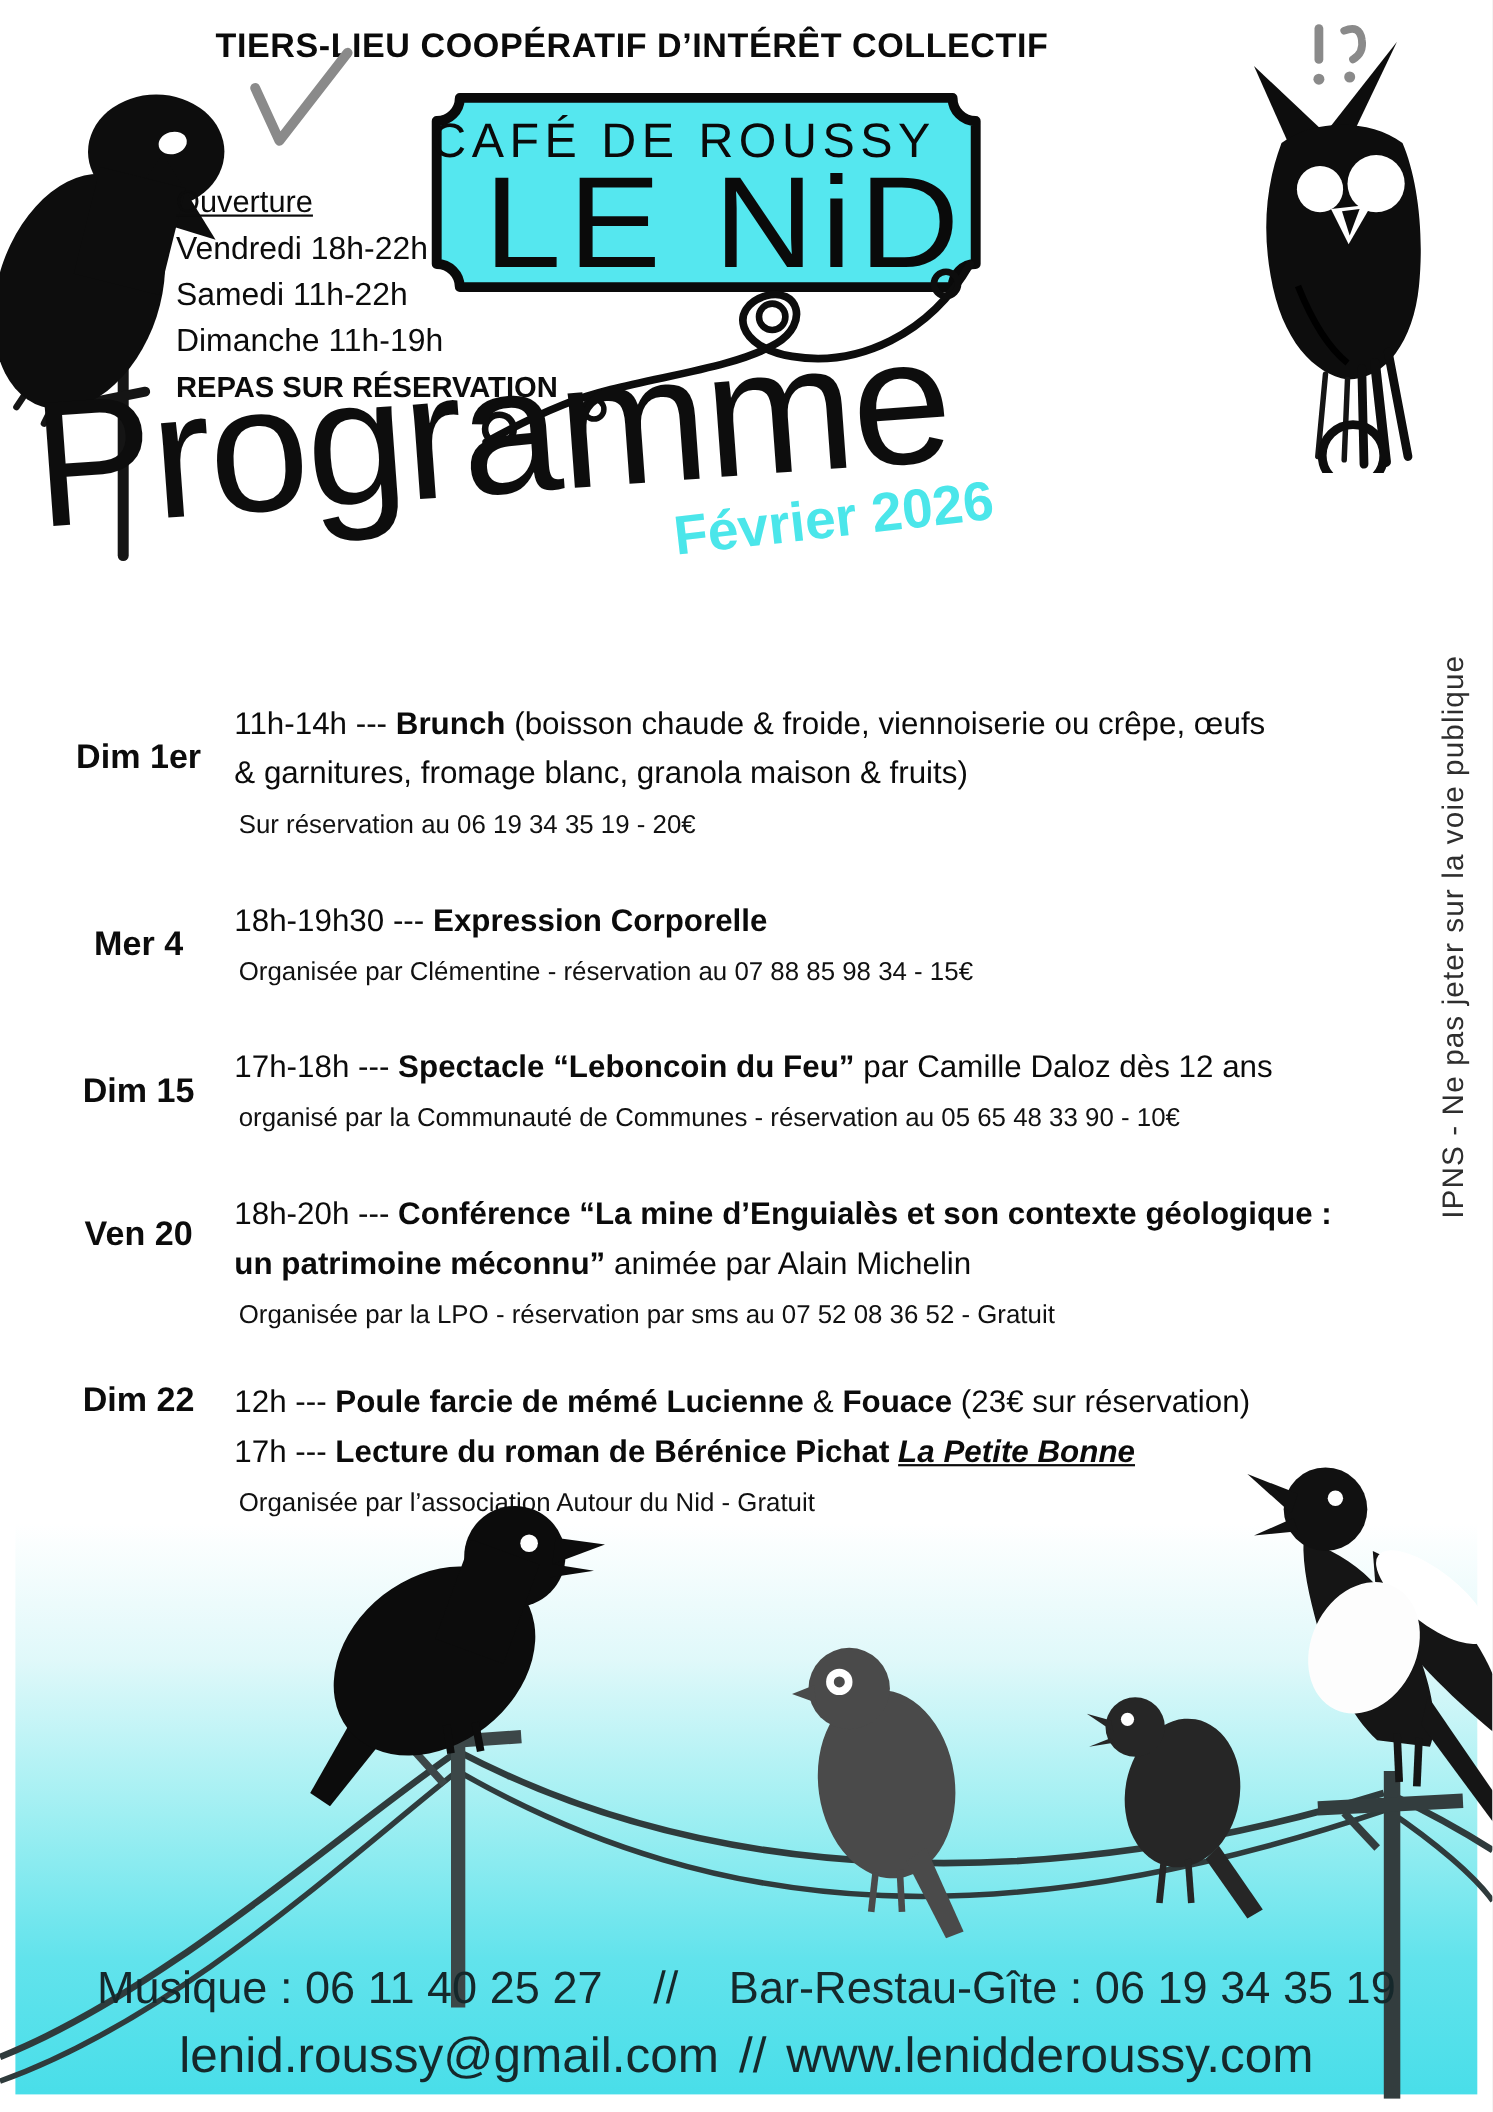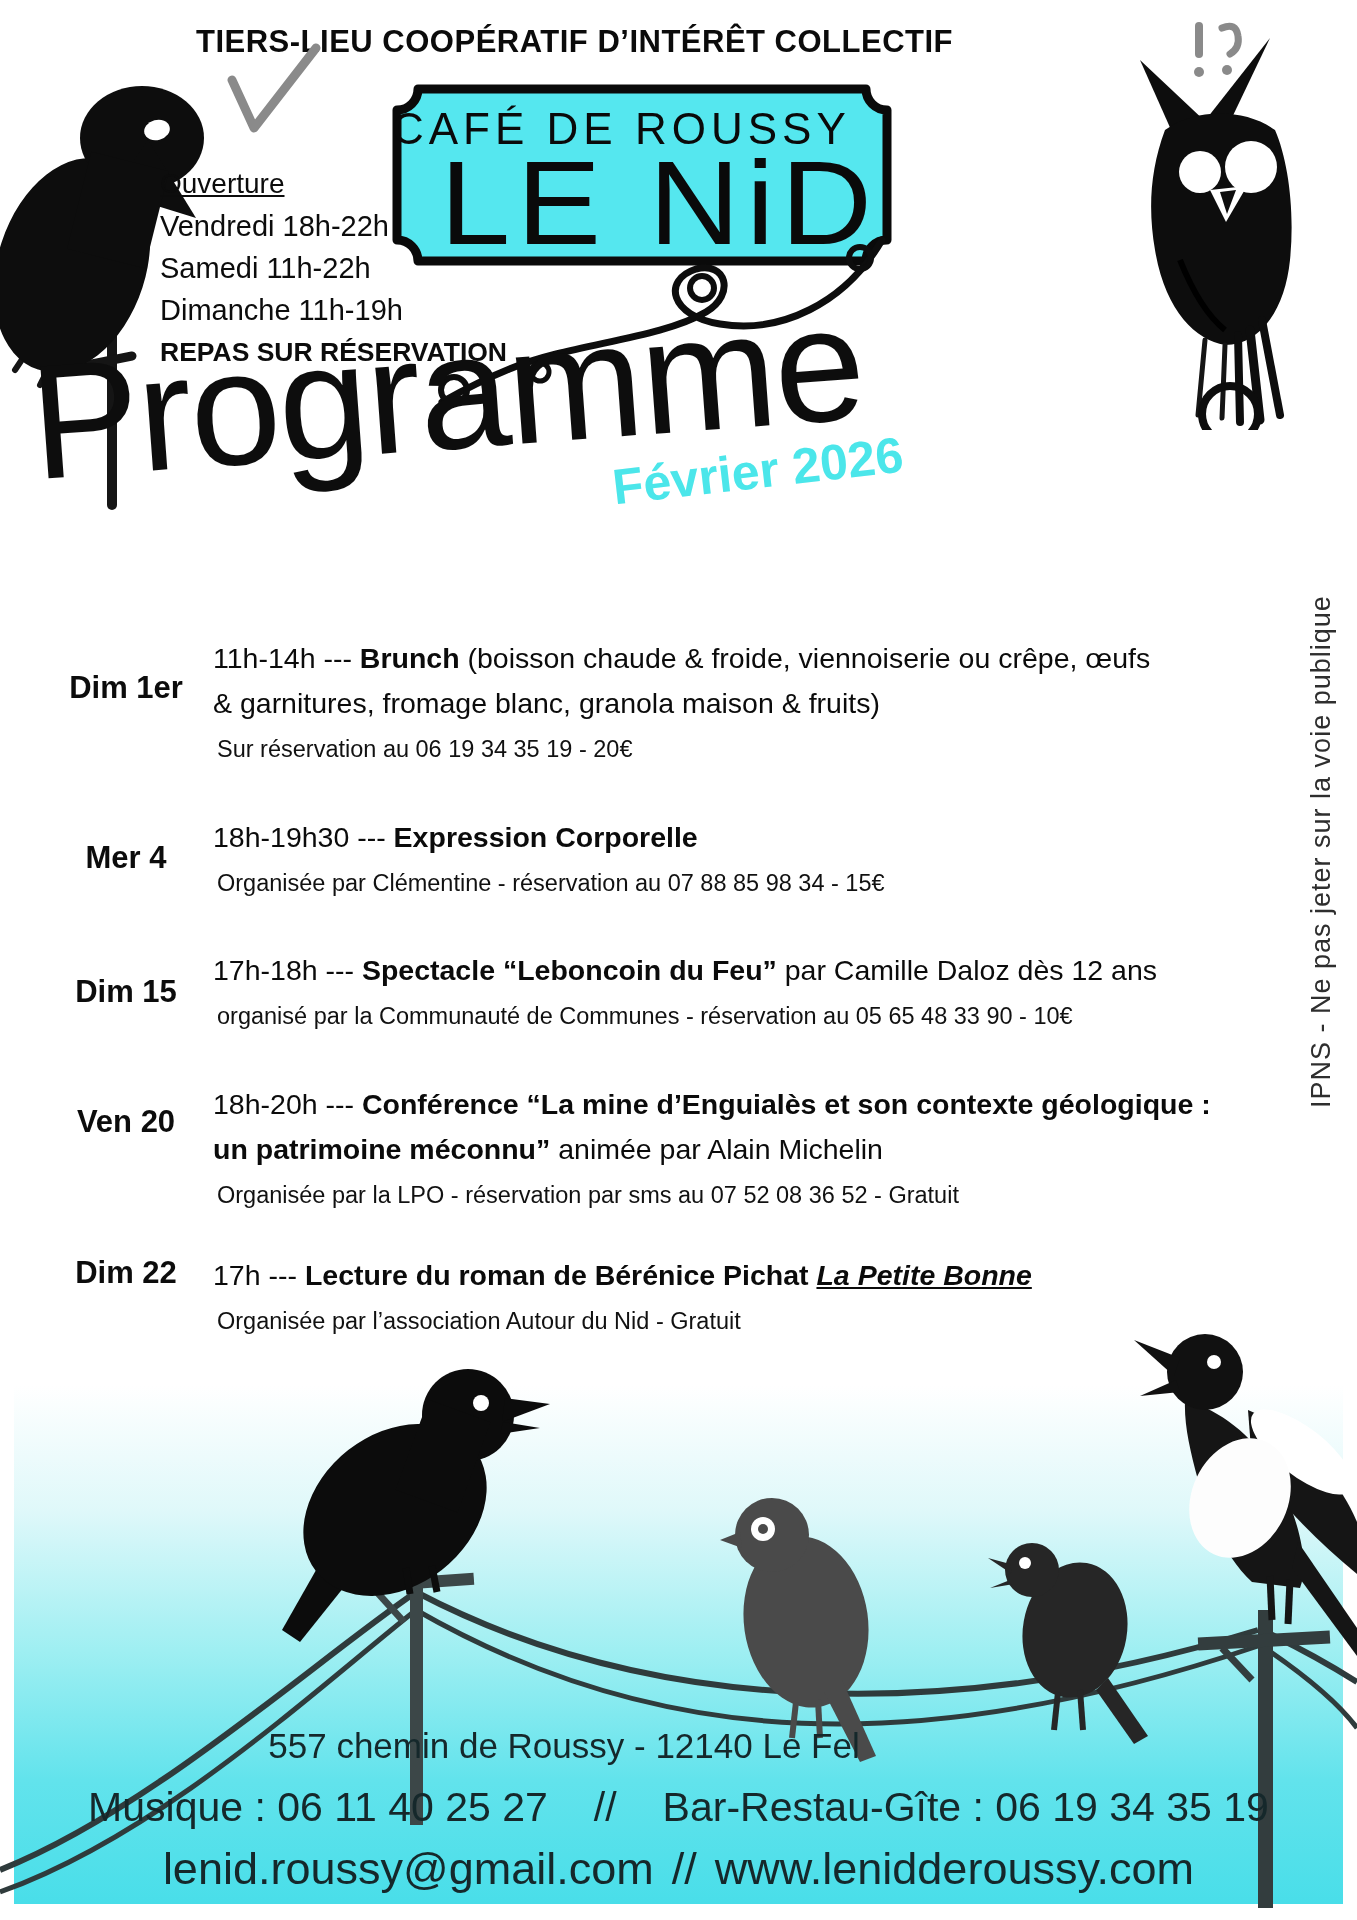--- a/index.html
+++ b/index.html
@@ -162,20 +162,21 @@
     <div class="ebody">
       <p class="emain"><span>18h-20h --- </span><b>Conférence “La mine d’Enguialès et son contexte géologique :
 un patrimoine méconnu”</b><span> animée par Alain Michelin</span></p>
       <p class="esub">Organisée par la LPO - réservation par sms au 07 52 08 36 52 - Gratuit</p>
     </div>
   </div>
 
   <div class="event" style="top:1253px">
     <div class="edate" style="top:2px">Dim 22</div>
     <div class="ebody">
+      <p class="emain"><span>12h --- </span><b>Poule farcie de mémé Lucienne</b><span> &amp; </span><b>Fouace</b><span> (23€ sur réservation)</span></p>
       <p class="emain"><span>17h --- </span><b>Lecture du roman de Bérénice Pichat </b><span class="book">La Petite Bonne</span></p>
       <p class="esub">Organisée par l’association Autour du Nid - Gratuit</p>
     </div>
   </div>
 
   <div class="bottom-bg"></div>
 
   <svg class="birds-svg" viewBox="0 0 1357 578">
 
     <path d="M0,540 C150,480 310,335 416,262" fill="none" stroke="#2f3b3c" stroke-width="6"></path>
@@ -228,21 +229,20 @@
     <ellipse cx="1240" cy="168" rx="48" ry="62" fill="#fdfdfd" transform="rotate(25 1240 168)"></ellipse>
     <circle cx="1205" cy="42" r="38" fill="#111111"></circle>
     <polygon points="1180,28 1134,10 1174,46" fill="#111111"></polygon>
     <polygon points="1176,50 1140,66 1180,62" fill="#111111"></polygon>
     <circle cx="1214" cy="32" r="7" fill="#ffffff"></circle>
     <polygon points="1298,212 1357,298 1357,326 1292,238" fill="#151515"></polygon>
     <line x1="1270" y1="246" x2="1272" y2="290" stroke="#151515" stroke-width="7"></line>
     <line x1="1290" y1="250" x2="1288" y2="294" stroke="#151515" stroke-width="7"></line>
   </svg>
 
-  <div class="f-addr">557 chemin de Roussy - 12140 Le Fel</div>
   <div class="f-phones">
     <span>Musique : 06 11 40 25 27</span>
     <span>//</span>
     <span>Bar-Restau-Gîte : 06 19 34 35 19</span>
   </div>
   <div class="f-web">
     <span>lenid.roussy@gmail.com</span>
     <span>//</span>
     <span>www.lenidderoussy.com</span>
   </div>

